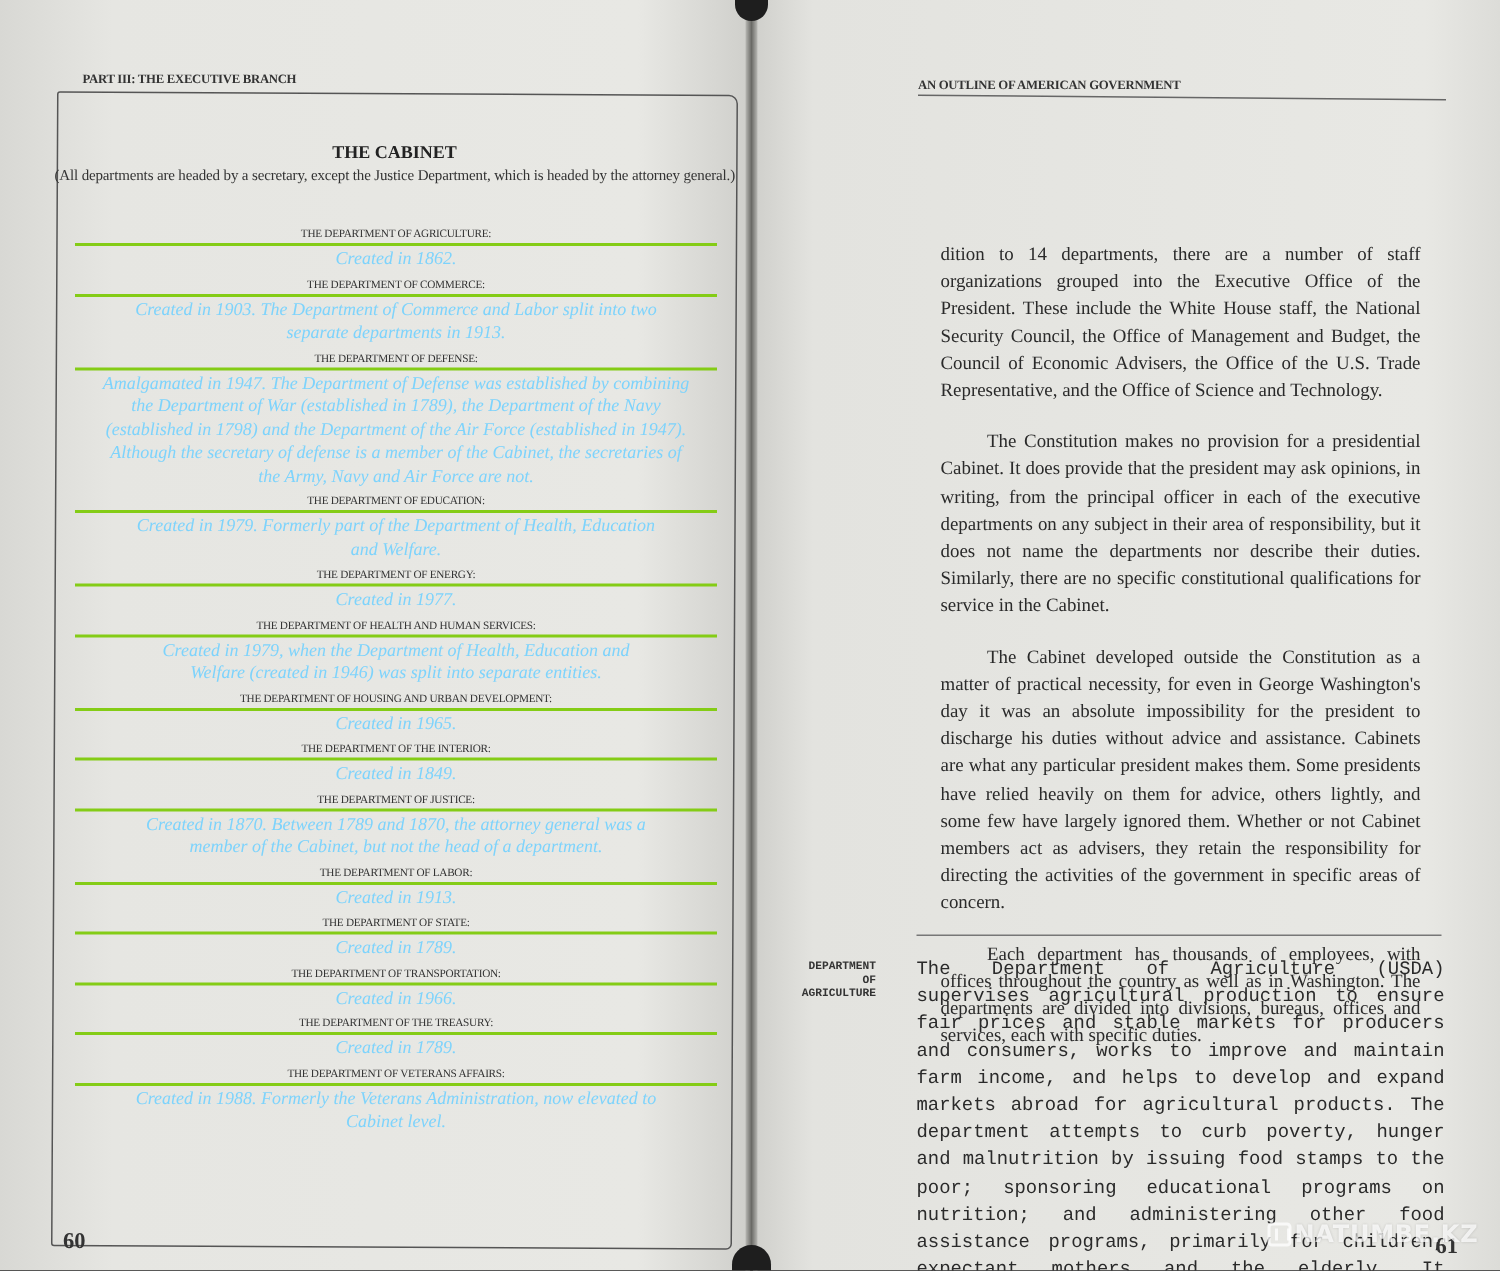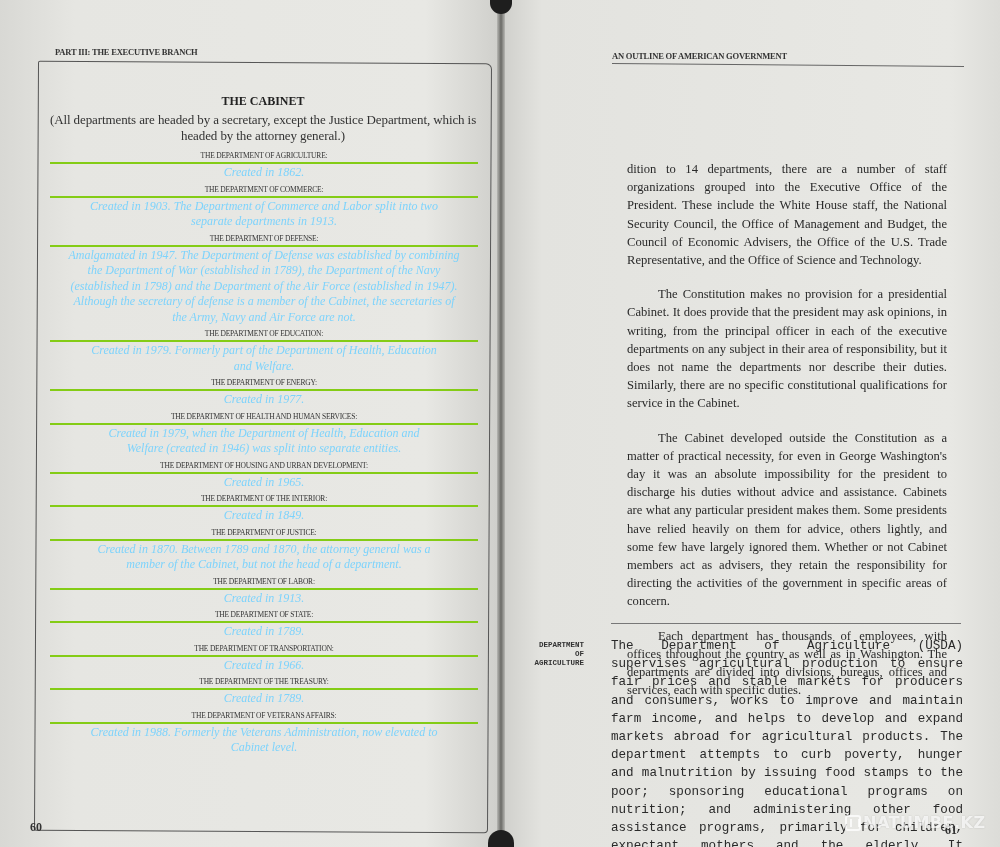--- a/index.html
+++ b/index.html
@@ -49,39 +49,39 @@
       border: 1.5px solid #555; border-radius: 2px 6px 4px 2px;
       box-sizing: border-box;
       transform: rotate(0.3deg);
     }
     .box-title {
       position: absolute; left: 36px; top: 94px; width: 454px; text-align: center;
       font-family: "Liberation Serif", serif; font-weight: bold; font-size: 12px;
       color: #222;
     }
     .box-subtitle {
-      position: absolute; left: 36px; top: 112px; width: 454px; text-align: center;
-      font-family: "Liberation Serif", serif; font-size: 13px; color: #333;
+      position: absolute; left: 36px; top: 112px; width: 454px; text-align: right;
+      font-family: "Liberation Serif", serif; font-size: 10px; color: #333;
       letter-spacing: -0.1px;
     }
     .dept-list { position: absolute; left: 50px; top: 150px; width: 428px; }
     .dept-header {
       position: relative; height: 12px; border-bottom: 2px solid #84cc16;
       text-align: center; font-family: "Liberation Serif", serif;
       font-size: 7.5px; color: #333; text-transform: uppercase;
       letter-spacing: -0.2px; line-height: 12px;
     }
     .dept-desc {
       text-align: center; font-family: "Liberation Serif", serif; font-style: italic;
       font-size: 12px; line-height: 15.5px; color: #7dd3fc;
       padding: 1px 40px 3px 40px;
     }
     .page-num {
       position: absolute; font-family: "Liberation Serif", serif; font-weight: bold;
-      font-size: 12px; color: #333;
+      font-size: 15px; color: #333; margin-left: 12px;
     }
     .pn-left { left: 30px; top: 820px; }
     .pn-right { left: 945px; top: 823px; }
     .body-text {
       position: absolute; left: 611px; top: 144px; width: 352px;
       font-family: "Liberation Serif", serif; font-size: 12.6px; line-height: 18.2px;
       color: #2a2a2a; text-align: justify;
     }
     .body-text p { margin: 16px; }
     .body-text p.indent { text-indent: 31px; }

